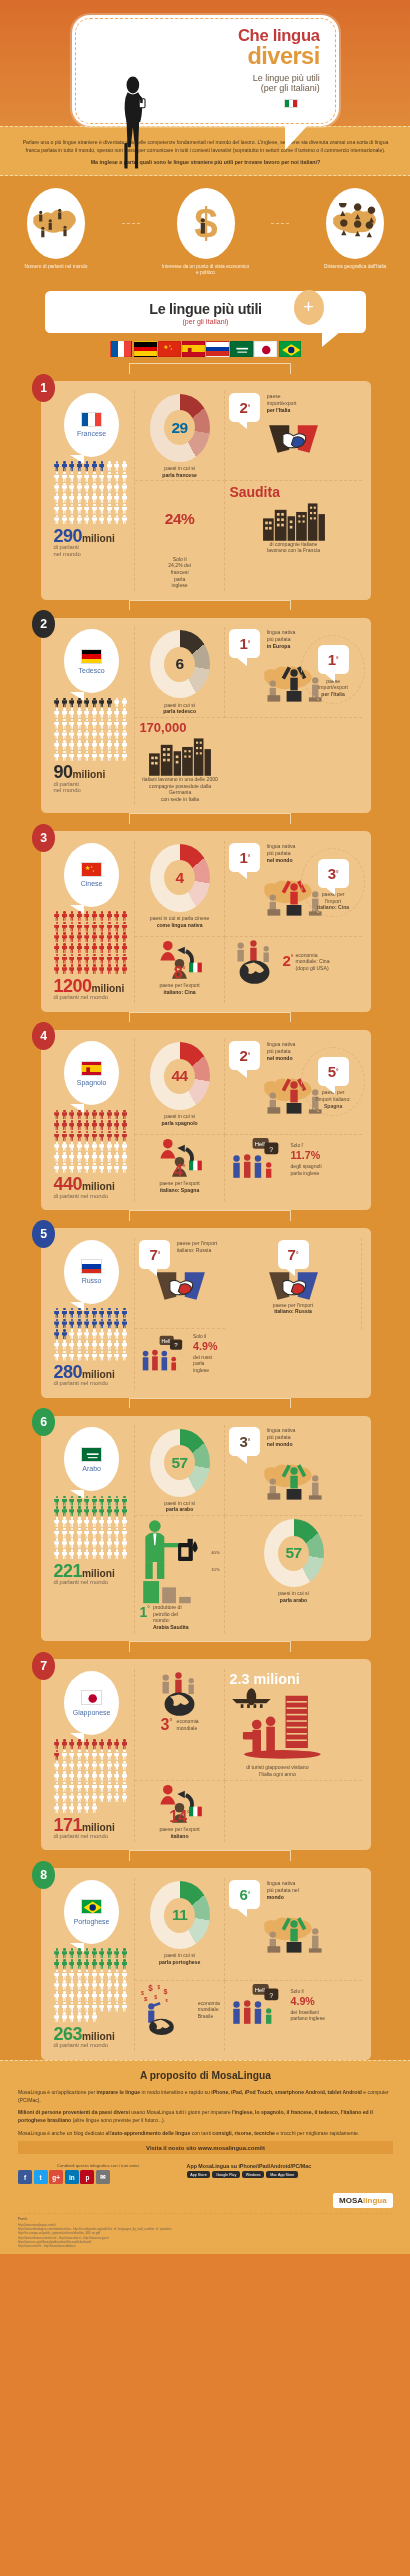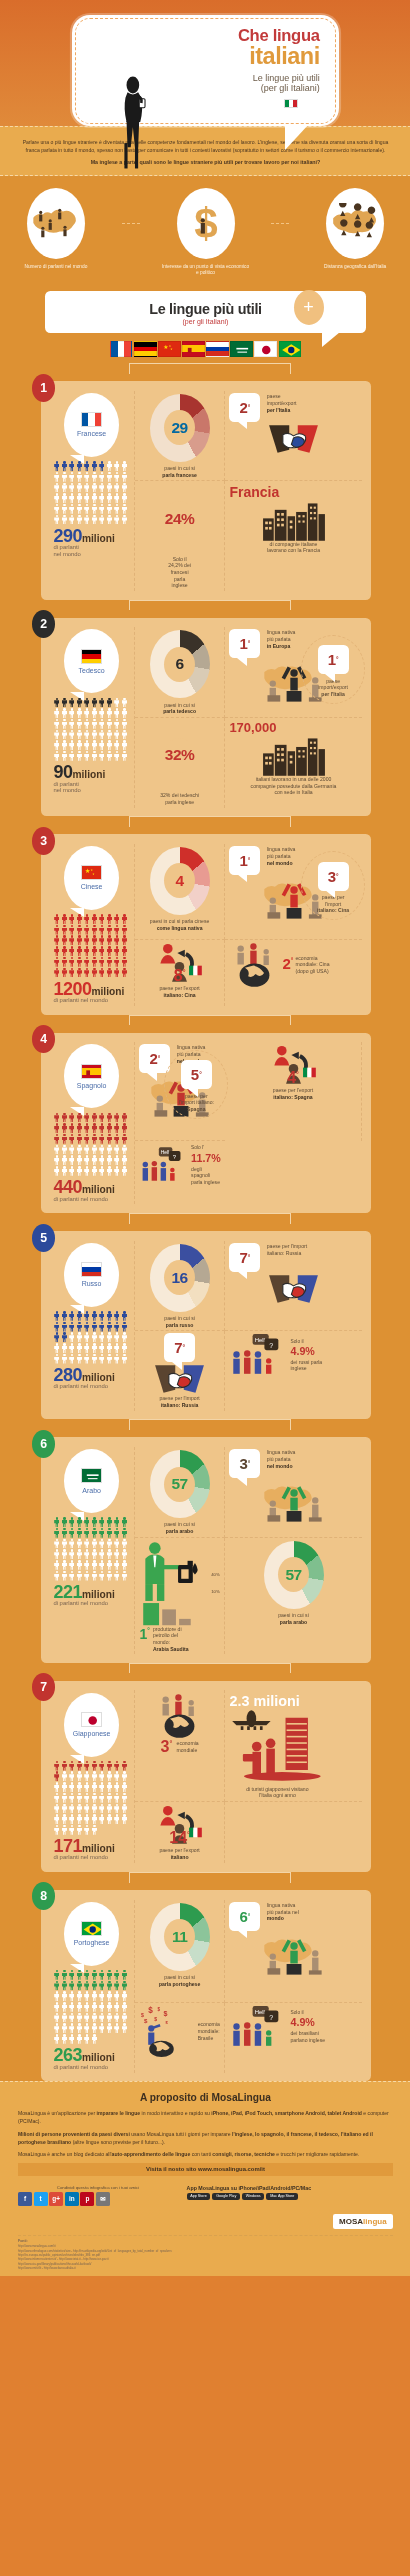--- a/index.html
+++ b/index.html
@@ -223,21 +223,21 @@
 </style>
 </head>
 <body>
 
 <div class="page">
 
   <div class="hero">
     <div class="bubble-hero">
       <div class="hero-title-wrap">
         <div class="h-l1">Che lingua</div>
-        <div class="h-l2">italiani</div>
+        <div class="h-l2">diversi</div>
         <div class="h-sub">
           <div>Le lingue più utili</div>
           <div>(per gli Italiani)</div>
         </div>
         <div class="hero-flag">
           <span class="flag-it">
               <i></i>
               <i></i>
               <i></i>
             </span>
@@ -448,21 +448,21 @@
           <div class="cell b-r">
             <div class="donut" style="background:conic-gradient(#3b4fa0 0deg 50.400000000000006deg,#b6aca4 50.400000000000006deg 100.80000000000001deg,#f7ead8 100.80000000000001deg 151.2deg,undefined 151.2deg 360deg)">
               <div class="hole">
                 <span class="dv" style="color:#c1342f">24%</span>
               </div>
             </div>
             <div class="cap">Solo il<br>24,2% dei<br>francesi<br>parla<br>inglese</div>
           </div>
           <div class="cell" style="position:relative">
             <div style="display:flex;flex-direction:column;align-items:center">
-              <div style="font-size:14px;font-weight:bold;color:#c1342f;align-self:flex-start">Francia</div>
+              <div style="font-size:14px;font-weight:bold;color:#c1342f;align-self:flex-start">Saudita</div>
               <svg width="64" height="41" viewBox="0 0 120 76">
                 <g fill="#3a2c1e">
                   <rect x="2" y="34" width="20" height="42"></rect>
                   <rect x="24" y="18" width="22" height="58"></rect>
                   <rect x="48" y="30" width="14" height="46"></rect>
                   <rect x="64" y="22" width="20" height="54"></rect>
                   <rect x="86" y="6" width="18" height="70"></rect>
                   <rect x="106" y="26" width="12" height="50"></rect>
                 </g>
                 <g fill="#efc589">
@@ -601,28 +601,20 @@
                 <rect x="52" y="62" width="28" height="20" fill="#2b2b2b"></rect>
                 <rect x="16" y="70" width="24" height="12" fill="#8c7258"></rect>
                 <rect x="94" y="74" width="24" height="8" fill="#8c7258"></rect>
               </svg>
             </div>
             <div class="side-circle">
               <div class="rank-bubble" style="color:#a8342f">1<sup>°</sup></div>
               <div class="stat-lbl" style="text-align:center;margin-top:3.2px">paese<br>import/export<br><b>per l'Italia</b></div>
             </div>
           </div>
-          <div class="cell b-r">
-            <div class="donut" style="background:conic-gradient(#2b2b2b 0deg 50.400000000000006deg,#b5a893 50.400000000000006deg 100.80000000000001deg,#f7ead8 100.80000000000001deg 151.2deg,undefined 151.2deg 360deg)">
-              <div class="hole">
-                <span class="dv" style="color:#c1342f">32%</span>
-              </div>
-            </div>
-            <div class="cap">32% dei tedeschi<br>parla inglese</div>
-          </div>
           <div class="cell" style="position:relative">
             <div style="display:flex;flex-direction:column;align-items:center">
               <div style="font-size:13px;font-weight:bold;color:#c1342f;align-self:flex-start">170,000</div>
               <svg width="64" height="41" viewBox="0 0 120 76">
                 <g fill="#3a2c1e">
                   <rect x="2" y="34" width="20" height="42"></rect>
                   <rect x="24" y="18" width="22" height="58"></rect>
                   <rect x="48" y="30" width="14" height="46"></rect>
                   <rect x="64" y="22" width="20" height="54"></rect>
                   <rect x="86" y="6" width="18" height="70"></rect>
@@ -894,20 +886,28 @@
               <span class="pp" style="color:#ffffff"></span>
               <span class="pp" style="color:#ffffff"></span>
               <span class="pp" style="color:#ffffff"></span>
               <span class="pp" style="color:#ffffff"></span>
               <span class="pp" style="color:#ffffff"></span>
               <span class="pp" style="color:#ffffff"></span>
               <span class="pp" style="color:#ffffff"></span>
             </div>
             <div style="margin-top:3.2px"><span class="big-num" style="color:#c1342f">440</span><span class="big-unit">milioni</span><div class="big-sub">di parlanti nel mondo</div></div>
           </div>
+          <div class="cell b-r b-b">
+            <div class="donut" style="background:conic-gradient(#cf2f2a 0deg 50.400000000000006deg,#e08a80 50.400000000000006deg 100.80000000000001deg,#f0cdc5 100.80000000000001deg 151.2deg,#f7ead8 151.2deg 360deg)">
+              <div class="hole">
+                <span class="dv" style="color:#c1342f">44</span>
+              </div>
+            </div>
+            <div class="cap">paesi in cui si<br><b>parla spagnolo</b></div>
+          </div>
           <div class="cell b-b" style="position:relative">
             <div style="display:flex;align-items:flex-start;gap:2.1px">
               <div class="rank-bubble" style="color:#a8342f">2<sup>°</sup></div>
               <div class="rank-txt">lingua nativa<br>più parlata<br><b>nel mondo</b></div>
             </div>
             <div class="icon-block">
               <svg width="69" height="49" viewBox="0 0 130 92">
                 <path d="M10 26 q10 -8 20 -4 q10 -10 22 -4 q14 -6 26 4 q14 -2 20 10 q4 10 -6 16 q-12 10 -28 8 q-18 6 -34 -2 q-16 -4 -20 -16 z" fill="#e09a3c" opacity="0.55"></path>
                 <g fill="#a98e72">
                   <circle cx="26" cy="48" r="6"></circle>
@@ -1042,28 +1042,20 @@
               <span class="pp" style="color:#ffffff"></span>
               <span class="pp" style="color:#ffffff"></span>
               <span class="pp" style="color:#ffffff"></span>
               <span class="pp" style="color:#ffffff"></span>
               <span class="pp" style="color:#ffffff"></span>
               <span class="pp" style="color:#ffffff"></span>
               <span class="pp" style="color:#ffffff"></span>
               <span class="pp" style="color:#ffffff"></span>
             </div>
             <div style="margin-top:3.2px"><span class="big-num" style="color:#2b4a9b">280</span><span class="big-unit">milioni</span><div class="big-sub">di parlanti nel mondo</div></div>
-          </div>
-          <div class="cell b-r b-b">
-            <div class="donut" style="background:conic-gradient(#3b4fa0 0deg 50.400000000000006deg,#b5a893 50.400000000000006deg 100.80000000000001deg,#f2dfc0 100.80000000000001deg 151.2deg,#f7ead8 151.2deg 360deg)">
-              <div class="hole">
-                <span class="dv" style="color:#2b4a9b">16</span>
-              </div>
-            </div>
-            <div class="cap">paesi in cui si<br><b>parla russo</b></div>
           </div>
           <div class="cell b-b" style="position:relative">
             <div style="display:flex;align-items:flex-start;gap:2.1px">
               <div class="rank-bubble" style="color:#a8342f">7<sup>°</sup></div>
               <div class="rank-txt">paese per l'import<br>italiano: Russia</div>
             </div>
             <div class="icon-block">
               <svg width="51" height="33" viewBox="0 0 96 62">
                 <path d="M2 6 L40 6 L40 52 L18 58 Z" fill="#5a4430"></path>
                 <path d="M94 6 L56 6 L56 52 L78 58 Z" fill="#3b4fa0"></path>

